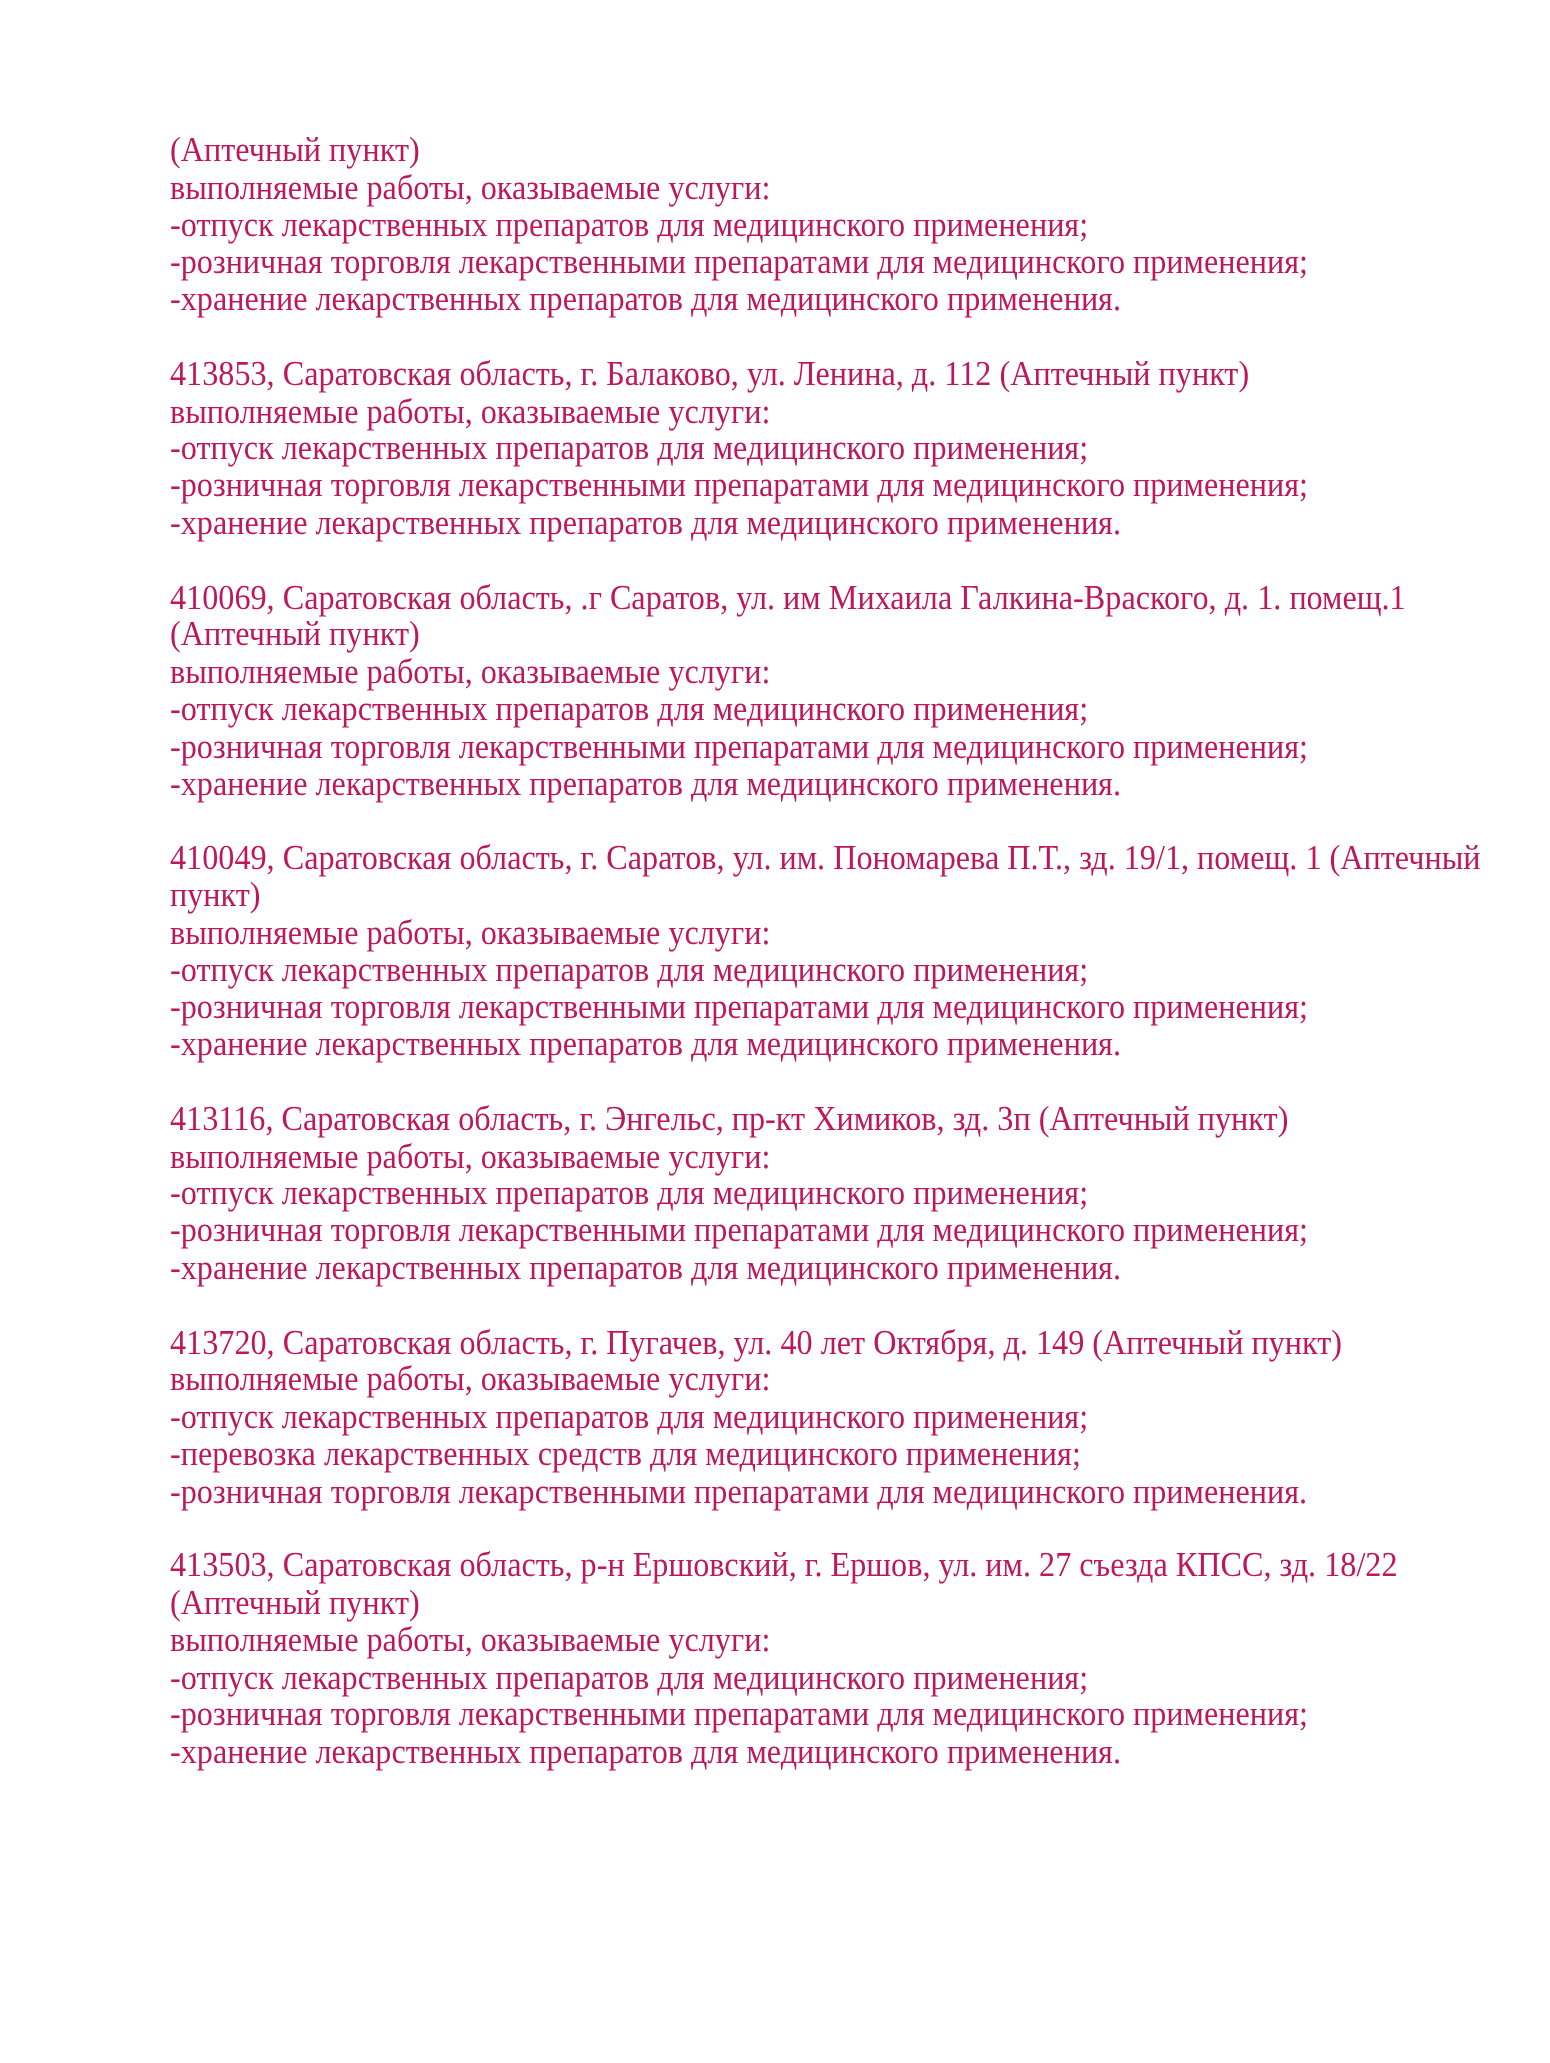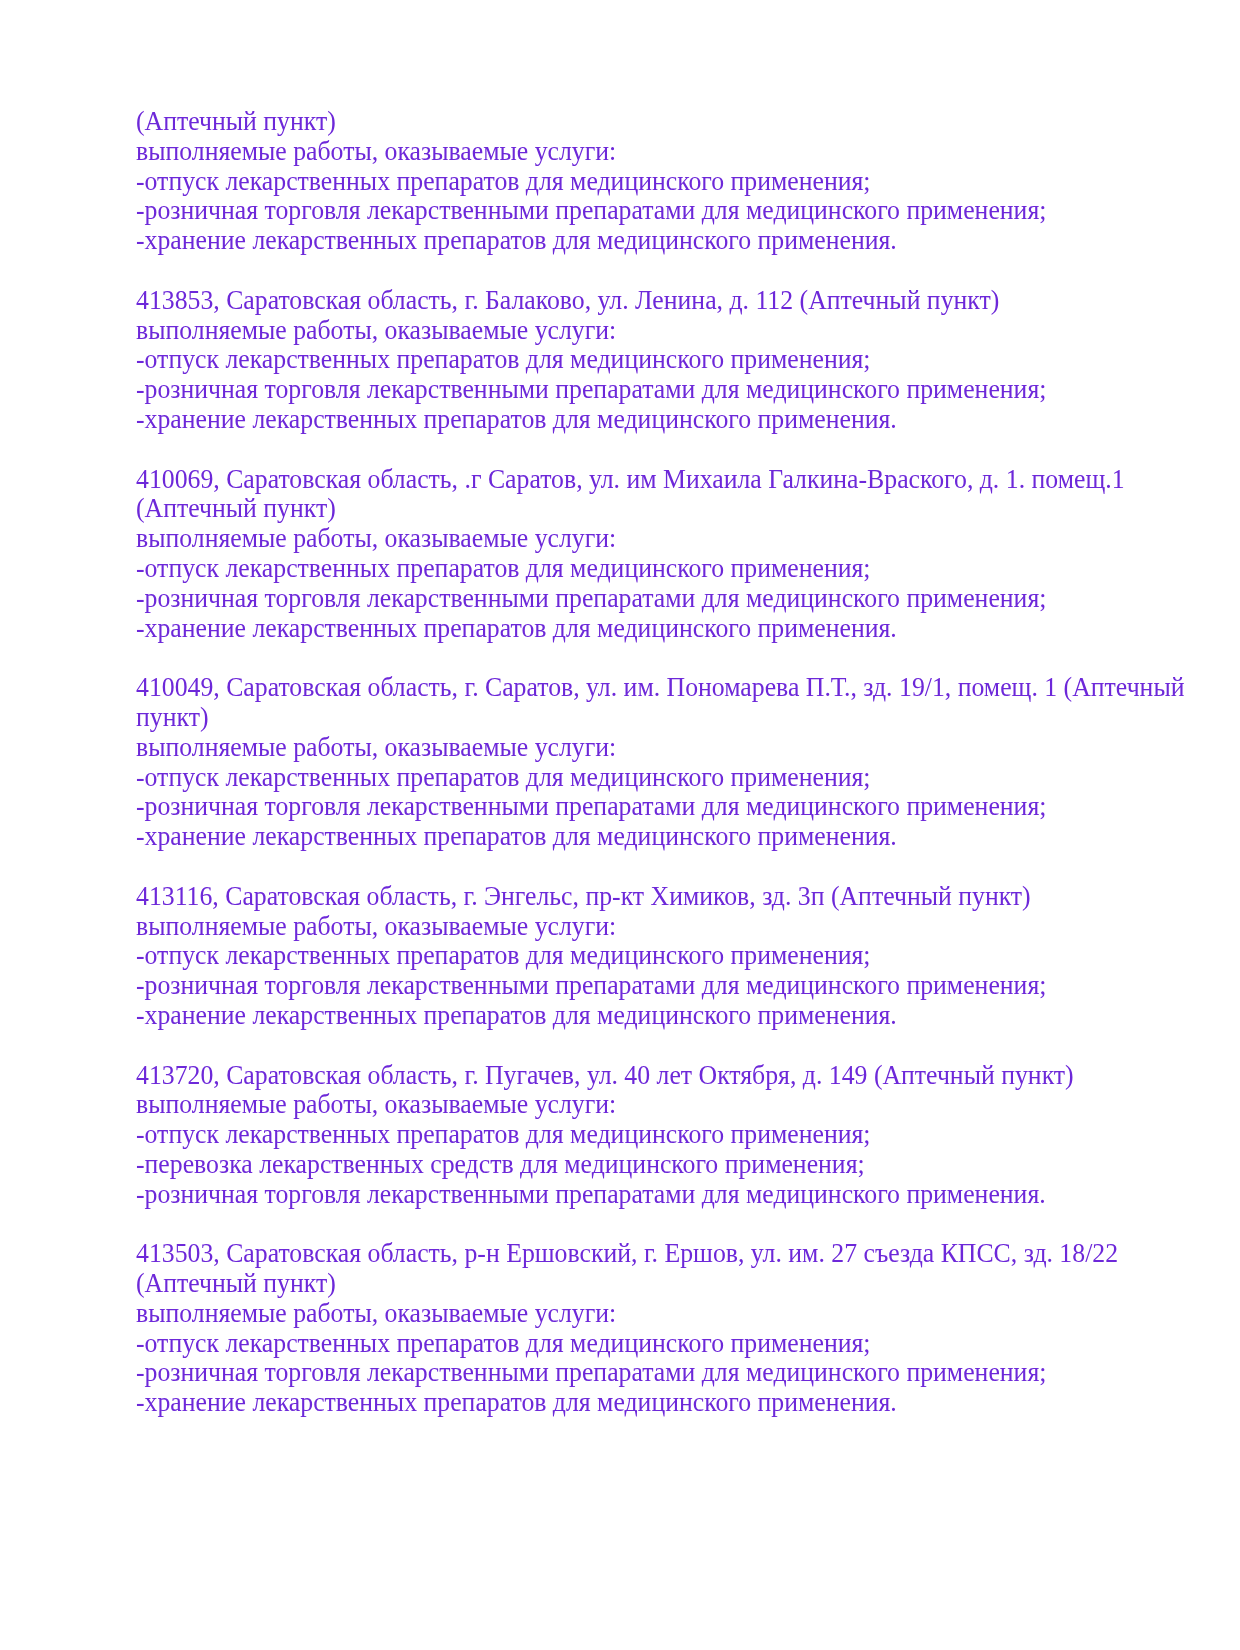--- a/index.html
+++ b/index.html
@@ -34,21 +34,21 @@
     line-height: 29.8px;
     white-space: nowrap;
     transform: scaleX(0.92);
     transform-origin: 0 0;
     letter-spacing: 0;
   }
 </style>
 </head>
 <body>
 
-<div class="page" style="background: rgb(255, 255, 255); color: #6d28d9;">
+<div class="page" style="background: rgb(255, 255, 255); color: #be185d;">
   <main class="doc">
       <section class="block">
         <div class="line">(Аптечный пункт)</div>
         <div class="line">выполняемые работы, оказываемые услуги:</div>
         <div class="line">-отпуск лекарственных препаратов для медицинского применения;</div>
         <div class="line">-розничная торговля лекарственными препаратами для медицинского применения;</div>
         <div class="line">-хранение лекарственных препаратов для медицинского применения.</div>
       </section>
       <section class="block">
         <div class="line">413853, Саратовская область, г. Балаково, ул. Ленина, д. 112 (Аптечный пункт)</div>

